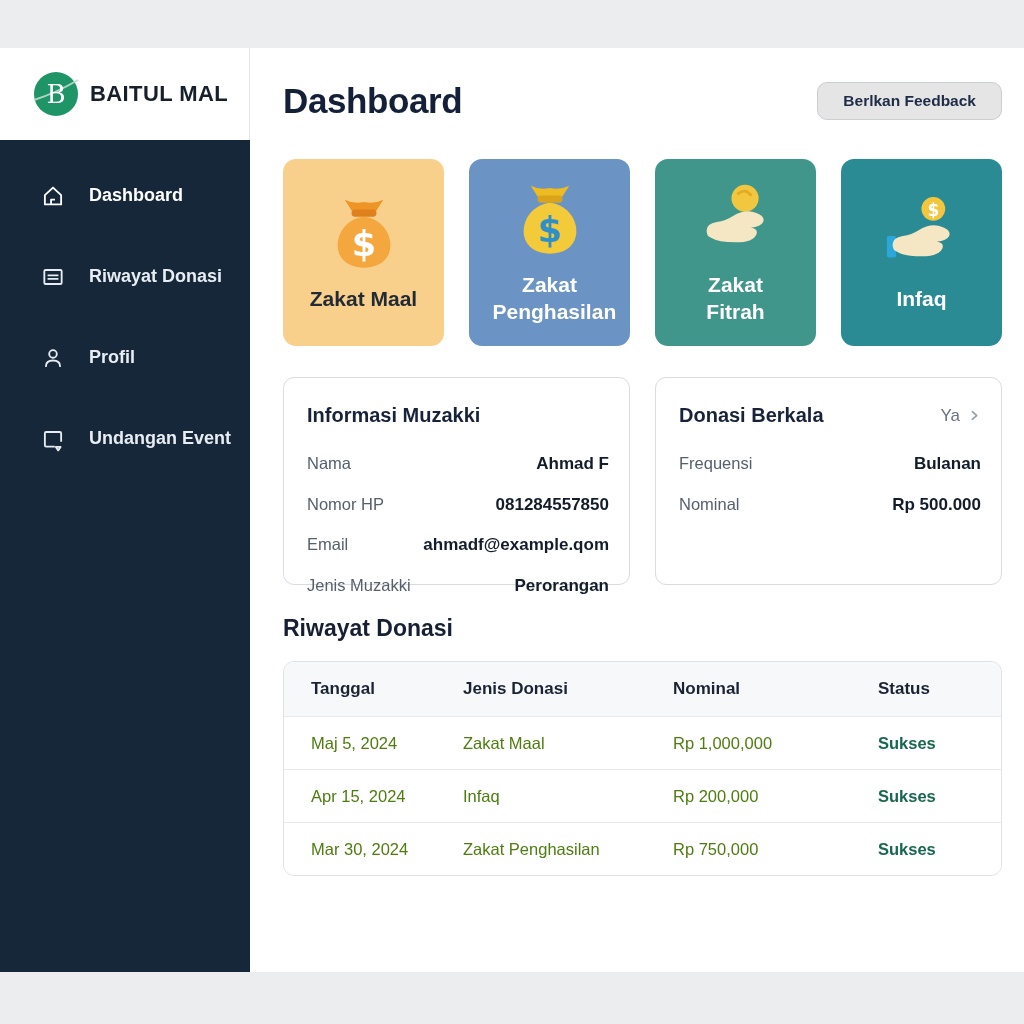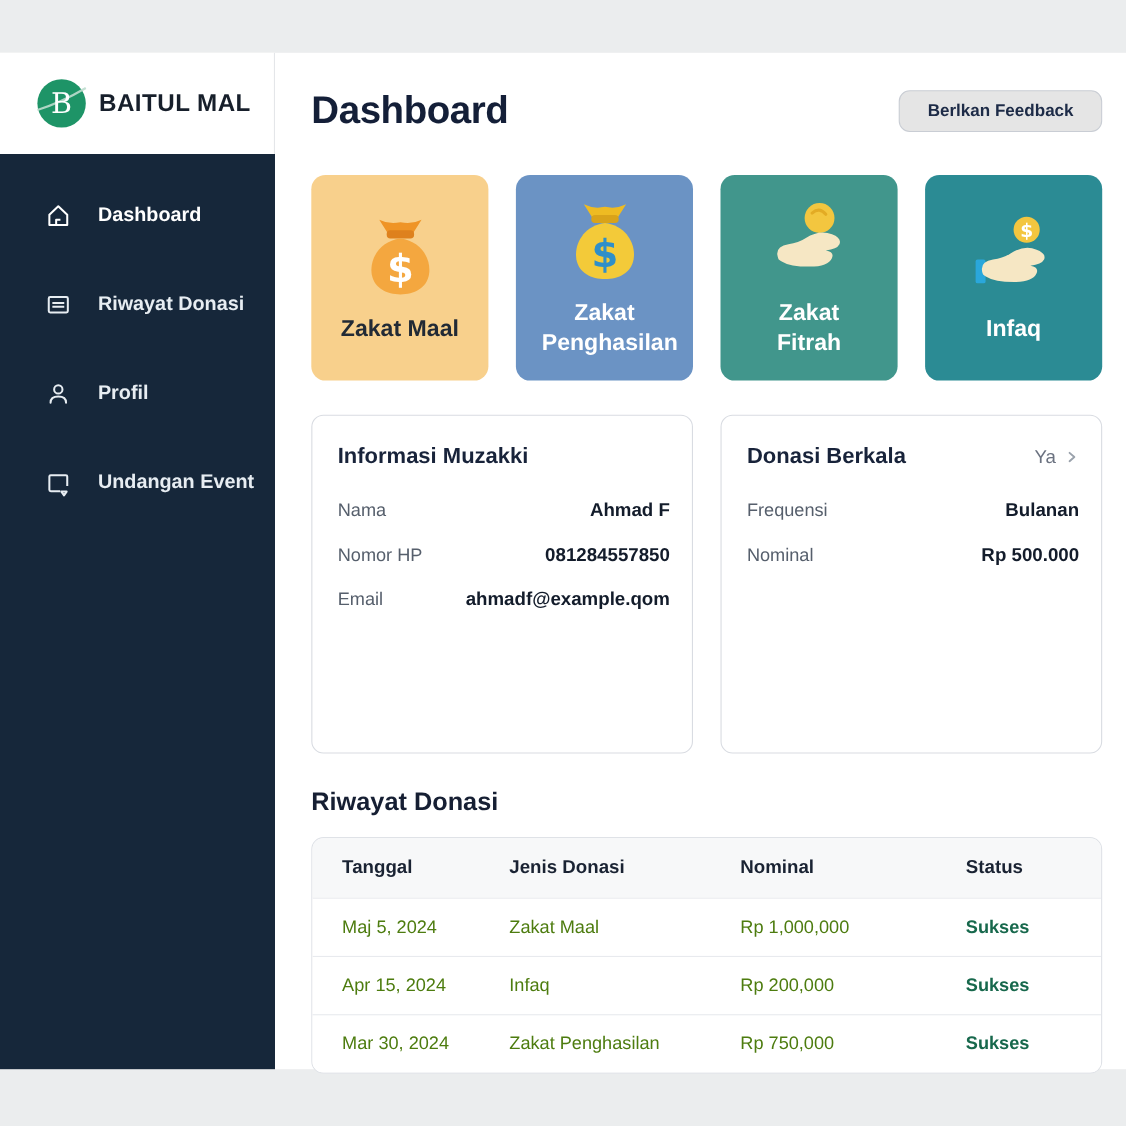--- a/index.html
+++ b/index.html
@@ -24,21 +24,21 @@
   .page-title { font-size:35px; font-weight:700; color:#141f38; letter-spacing:-.4px; }
   .feedback-btn { background:#e5e5e5; border:1.5px solid #c9cdd4; border-radius:10px; padding:9px 25px; font-size:15.5px; font-weight:600; color:#1d2b47; cursor:pointer; font-family:inherit; }
 
   .cards-row { display:grid; grid-template-columns:repeat(4,1fr); gap:25px; margin-bottom:31px; }
   .cat-card { height:187px; border-radius:13px; display:flex; flex-direction:column; align-items:center; justify-content:center; gap:7px; cursor:pointer; }
   .cat-icon { width:86px; height:86px; }
   .cat-icon svg { width:86px; height:86px; display:block; }
   .cat-label { font-size:21px; font-weight:700; text-align:center; line-height:1.28; max-width:114px; }
 
   .info-row { display:grid; grid-template-columns:1fr 1fr; gap:25px; margin-bottom:30px; }
-  .info-card { height:308px; border:1px solid #d9dce2; border-radius:11px; padding:26px 20px 0 23px; background:#ffffff; }
+  .info-card { height:208px; border:1px solid #d9dce2; border-radius:11px; padding:26px 20px 0 23px; background:#ffffff; }
   .info-title-row { display:flex; justify-content:space-between; align-items:center; margin-bottom:27px; }
   .info-title { font-size:20px; font-weight:700; color:#18233a; }
   .toggle { display:flex; align-items:center; gap:8px; color:#6b7280; font-size:17px; cursor:pointer; }
   .toggle svg { width:13px; height:13px; display:block; }
   .field-row { display:flex; justify-content:space-between; align-items:baseline; margin-bottom:20.5px; }
   .field-label { color:#565f6c; font-size:16.5px; }
   .field-value { color:#131c2b; font-size:17px; font-weight:600; text-align:right; }
 
   .section-title { font-size:23px; font-weight:700; color:#161f33; margin:4px 0 19px 0; }
   .table { border:1px solid #dfe2e7; border-radius:11px; overflow:hidden; background:#ffffff; }
@@ -170,20 +170,24 @@
                 <span class="field-value">Ahmad F</span>
               </div>
               <div class="field-row">
                 <span class="field-label">Nomor HP</span>
                 <span class="field-value">081284557850</span>
               </div>
               <div class="field-row">
                 <span class="field-label">Email</span>
                 <span class="field-value">ahmadf@example.qom</span>
               </div>
+              <div class="field-row">
+                <span class="field-label">Jenis Muzakki</span>
+                <span class="field-value">Perorangan</span>
+              </div>
             </div>
         </div>
         <div class="info-card">
           <div class="info-title-row">
             <span class="info-title">Donasi Berkala</span>
             <span class="toggle">
               <span>Ya</span>
               <span>
                 <svg viewBox="0 0 12 12">
                     <path d="M4 2.5 8 6 4 9.5" stroke="#9aa2ac" stroke-width="1.6" fill="none" stroke-linecap="round" stroke-linejoin="round"></path>

